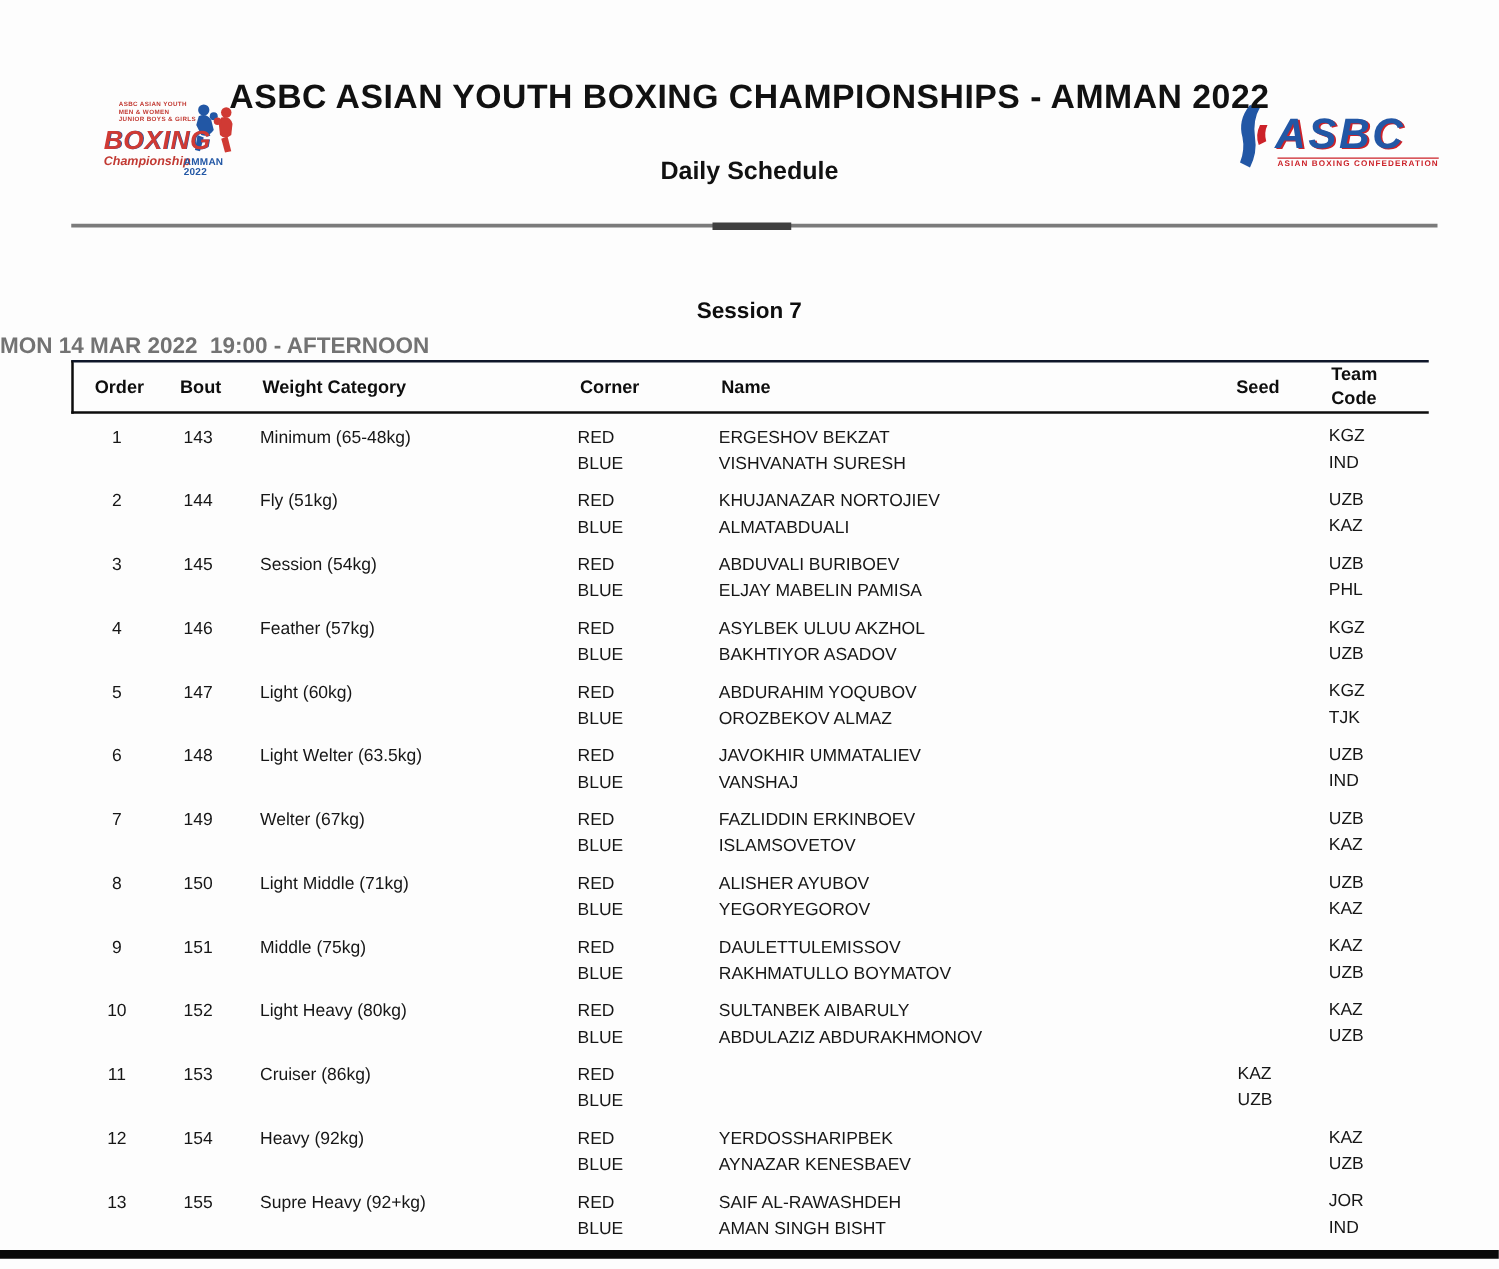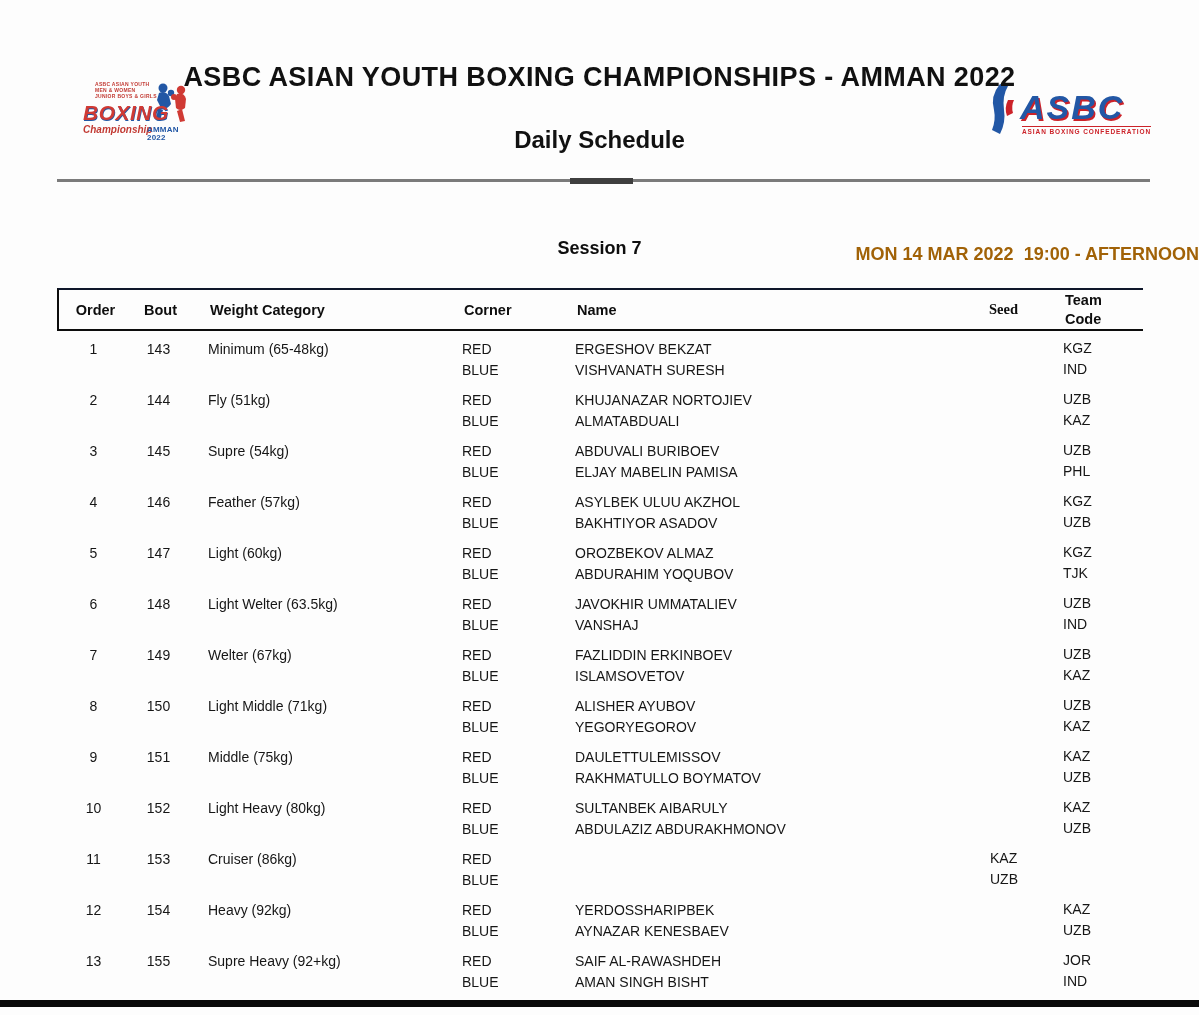--- a/index.html
+++ b/index.html
@@ -14,21 +14,21 @@
   .page { position: absolute; inset: 0; background: #fdfdfd; }
 
   
   .doc-title {
     position: absolute; top: 62px; left: 0; width: 100%;
     text-align: center; font-size: 27px; font-weight: bold;
     letter-spacing: 0.4px; z-index: 3; color: #111;
   }
   .doc-subtitle {
     position: absolute; top: 126px; left: 0; width: 100%;
-    text-align: center; font-size: 24px; font-weight: bold; color: #111;
+    text-align: center; font-size: 20px; font-weight: bold; color: #111;
   }
 
   
   .logo-left {
     position: absolute; top: 80px; left: 63px; width: 108px; height: 62px;
     z-index: 1; line-height: 1; margin-left: 18px;
   }
   .logo-left .tiny-lines { position: absolute; top: 2px; left: 14px; }
   .logo-left .tiny-lines div {
     font-size: 5px; color: #c23a33; font-weight: bold; letter-spacing: 0.3px;
@@ -78,43 +78,43 @@
     position: absolute; top: 178px; left: 570px; width: 63px; height: 6px;
     background: #3f3f3f;
   }
 
   
   .session-title {
     position: absolute; top: 238px; left: 0; width: 100%;
     text-align: center; font-size: 18px; font-weight: bold; color: #0e0e0e;
   }
   .session-datetime {
-    position: absolute; top: 244px; left: 0; width: 100%;
-    text-align: right; font-size: 18px; font-weight: bold; color: #a16207;
+    position: absolute; top: 266px; left: 0; width: 100%;
+    text-align: left; font-size: 18px; font-weight: bold; color: #737373;
     white-space: pre;
   }
 
   
   .grid-cols {
     display: grid;
     grid-template-columns: 73px 57px 263px 115px 410px 73px 95px;
   }
   .schedule-header {
     position: absolute; top: 288px; left: 57px; width: 1086px; height: 43px;
     border-top: 2px solid #0f172a;
     border-bottom: 2px solid #0d0d0d;
     border-left: 2px solid #0d0d0d;
     align-items: center;
     font-size: 14.5px; font-weight: bold; color: #0e0e0e;
   }
   .schedule-header .c-order, .schedule-header .c-bout { text-align: center; }
   .c-weight { padding-left: 21px; }
   .c-corner { padding-left: 12px; }
   .c-name   { padding-left: 10px; }
-  .c-seed   { padding-left: 12px; font-family: Liberation Serif, serif; }
+  .c-seed   { padding-left: 12px; }
   .c-team   { padding-left: 15px; line-height: 19px; }
 
   .schedule-body {
     position: absolute; top: 339px; left: 57px; width: 1086px;
     display: flex; flex-direction: column; gap: 9px;
     font-size: 14px; color: #161616;
   }
   .bout-row { align-items: start; line-height: 21px; }
   .bout-row .c-order, .bout-row .c-bout { text-align: center; }
   .two-line div { height: 21px; white-space: nowrap; }
@@ -225,21 +225,21 @@
       </div>
       <div class="c-team two-line">
         <div>UZB</div>
         <div>KAZ</div>
       </div>
     </div>
 
     <div class="bout-row grid-cols">
       <div class="c-order">3</div>
       <div class="c-bout">145</div>
-      <div class="c-weight">Supre (54kg)</div>
+      <div class="c-weight">Session (54kg)</div>
       <div class="c-corner two-line">
         <div>RED</div>
         <div>BLUE</div>
       </div>
       <div class="c-name two-line">
         <div>ABDUVALI BURIBOEV</div>
         <div>ELJAY MABELIN PAMISA</div>
       </div>
       <div class="c-seed two-line">
         <div></div>
@@ -275,22 +275,22 @@
 
     <div class="bout-row grid-cols">
       <div class="c-order">5</div>
       <div class="c-bout">147</div>
       <div class="c-weight">Light (60kg)</div>
       <div class="c-corner two-line">
         <div>RED</div>
         <div>BLUE</div>
       </div>
       <div class="c-name two-line">
+        <div>ABDURAHIM YOQUBOV</div>
         <div>OROZBEKOV ALMAZ</div>
-        <div>ABDURAHIM YOQUBOV</div>
       </div>
       <div class="c-seed two-line">
         <div></div>
         <div></div>
       </div>
       <div class="c-team two-line">
         <div>KGZ</div>
         <div>TJK</div>
       </div>
     </div>

